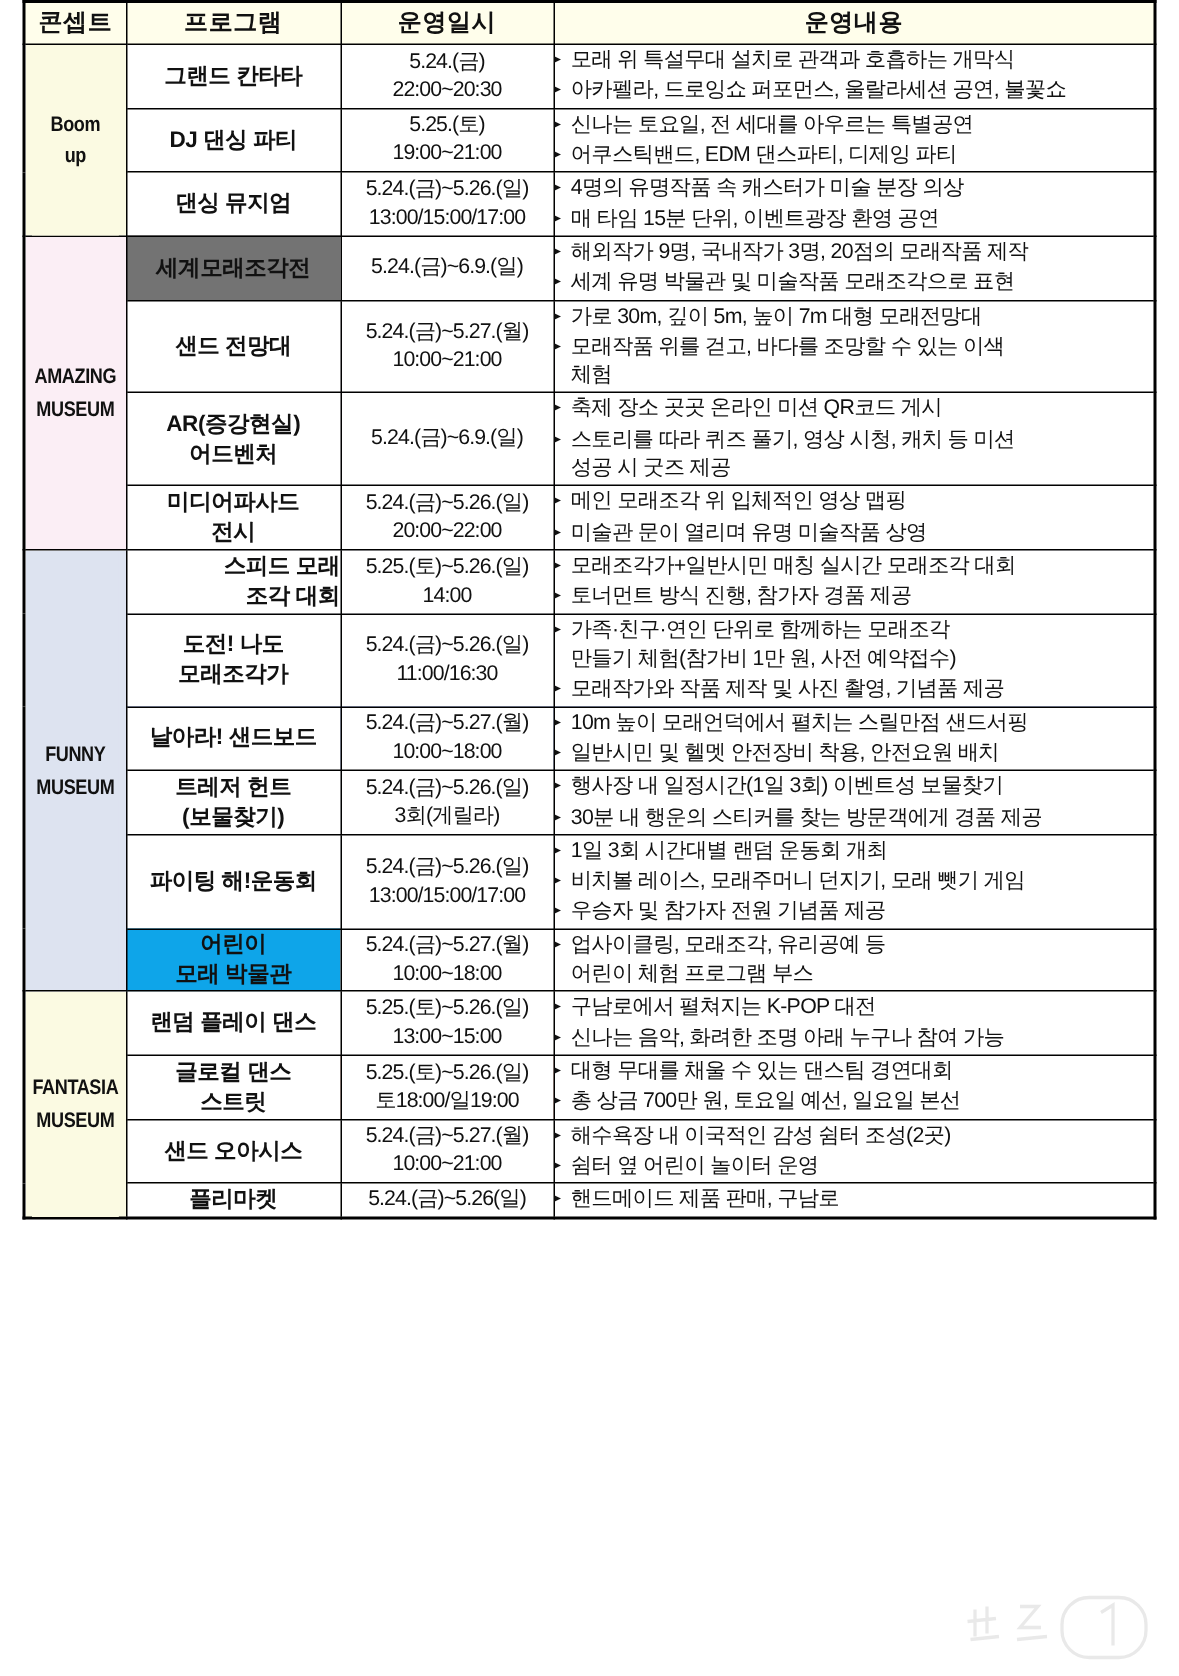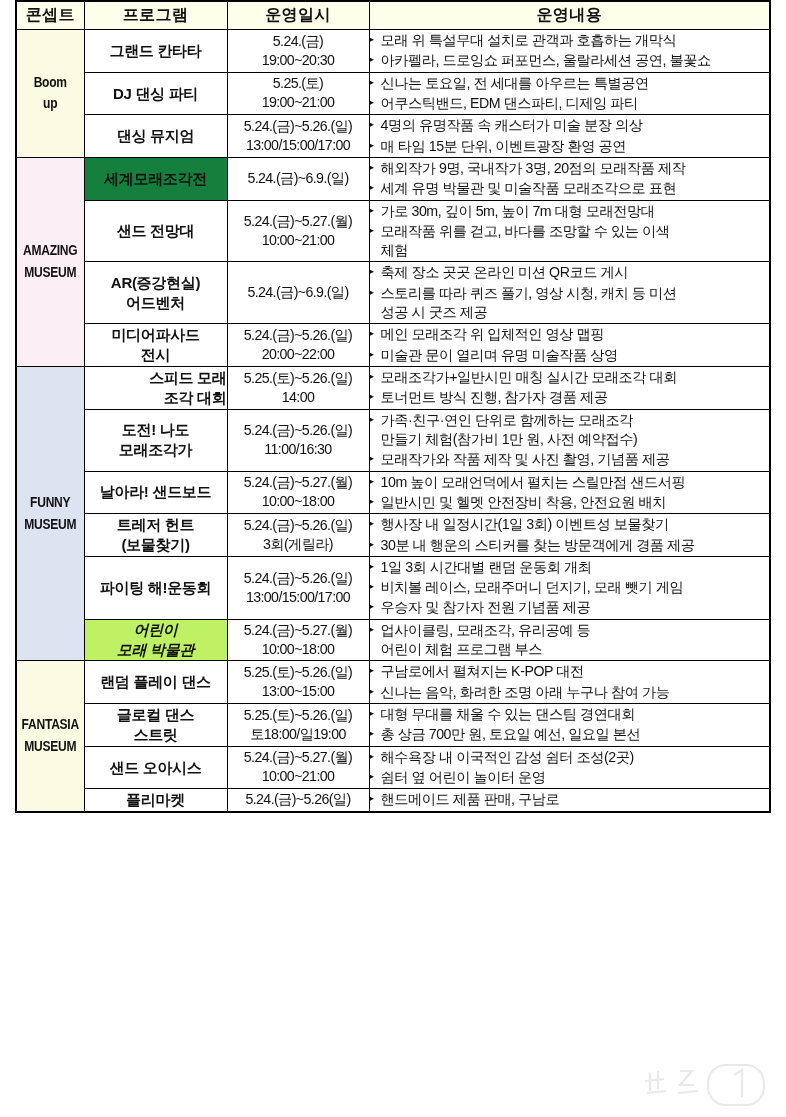--- a/index.html
+++ b/index.html
@@ -158,21 +158,21 @@
       </tr>
     </thead>
     <tbody id="table-body">
         <tr style="background: rgb(251, 250, 226);">
           <td class="concept-cell" rowspan="3" style="background: rgb(251, 250, 226);">
             <span class="concept-inner">Boom
 up</span>
           </td>
           <td class="program-cell" style="background: rgb(255, 255, 255);">그랜드 칸타타</td>
           <td class="date-cell" style="background: rgb(255, 255, 255);">5.24.(금)
-19:00~20:30</td>
+22:00~20:30</td>
           <td class="content-cell" style="background: rgb(255, 255, 255);">
             <ul class="content-list">
               <li><span class="bullet-mark">▸</span><span>모래 위 특설무대 설치로 관객과 호흡하는 개막식</span></li>
               <li><span class="bullet-mark">▸</span><span>아카펠라, 드로잉쇼 퍼포먼스, 울랄라세션 공연, 불꽃쇼</span></li>
             </ul>
           </td>
         </tr>
         <tr style="background: rgb(251, 250, 226);">
           <td class="program-cell" style="background: rgb(255, 255, 255);">DJ 댄싱 파티</td>
           <td class="date-cell" style="background: rgb(255, 255, 255);">5.25.(토)
@@ -193,21 +193,21 @@
               <li><span class="bullet-mark">▸</span><span>4명의 유명작품 속 캐스터가 미술 분장 의상</span></li>
               <li><span class="bullet-mark">▸</span><span>매 타임 15분 단위, 이벤트광장 환영 공연</span></li>
             </ul>
           </td>
         </tr>
         <tr style="background: rgb(251, 238, 245);">
           <td class="concept-cell" rowspan="4" style="background: rgb(251, 238, 245);">
             <span class="concept-inner">AMAZING
 MUSEUM</span>
           </td>
-          <td class="program-cell" style="background: #15803d;">세계모래조각전</td>
+          <td class="program-cell" style="background: #737373;">세계모래조각전</td>
           <td class="date-cell" style="background: rgb(255, 255, 255);">5.24.(금)~6.9.(일)</td>
           <td class="content-cell" style="background: rgb(255, 255, 255);">
             <ul class="content-list">
               <li><span class="bullet-mark">▸</span><span>해외작가 9명, 국내작가 3명, 20점의 모래작품 제작</span></li>
               <li><span class="bullet-mark">▸</span><span>세계 유명 박물관 및 미술작품 모래조각으로 표현</span></li>
             </ul>
           </td>
         </tr>
         <tr style="background: rgb(251, 238, 245);">
           <td class="program-cell" style="background: rgb(255, 255, 255);">샌드 전망대</td>
@@ -303,21 +303,21 @@
 13:00/15:00/17:00</td>
           <td class="content-cell" style="background: rgb(255, 255, 255);">
             <ul class="content-list">
               <li><span class="bullet-mark">▸</span><span>1일 3회 시간대별 랜덤 운동회 개최</span></li>
               <li><span class="bullet-mark">▸</span><span>비치볼 레이스, 모래주머니 던지기, 모래 뺏기 게임</span></li>
               <li><span class="bullet-mark">▸</span><span>우승자 및 참가자 전원 기념품 제공</span></li>
             </ul>
           </td>
         </tr>
         <tr style="background: rgb(221, 227, 240);">
-          <td class="program-cell" style="background: #bef264; font-style: italic;">어린이
+          <td class="program-cell" style="background: #0ea5e9;">어린이
 모래 박물관</td>
           <td class="date-cell" style="background: rgb(255, 255, 255);">5.24.(금)~5.27.(월)
 10:00~18:00</td>
           <td class="content-cell" style="background: rgb(255, 255, 255);">
             <ul class="content-list">
               <li><span class="bullet-mark">▸</span><span>업사이클링, 모래조각, 유리공예 등
   어린이 체험 프로그램 부스</span></li>
             </ul>
           </td>
         </tr>

